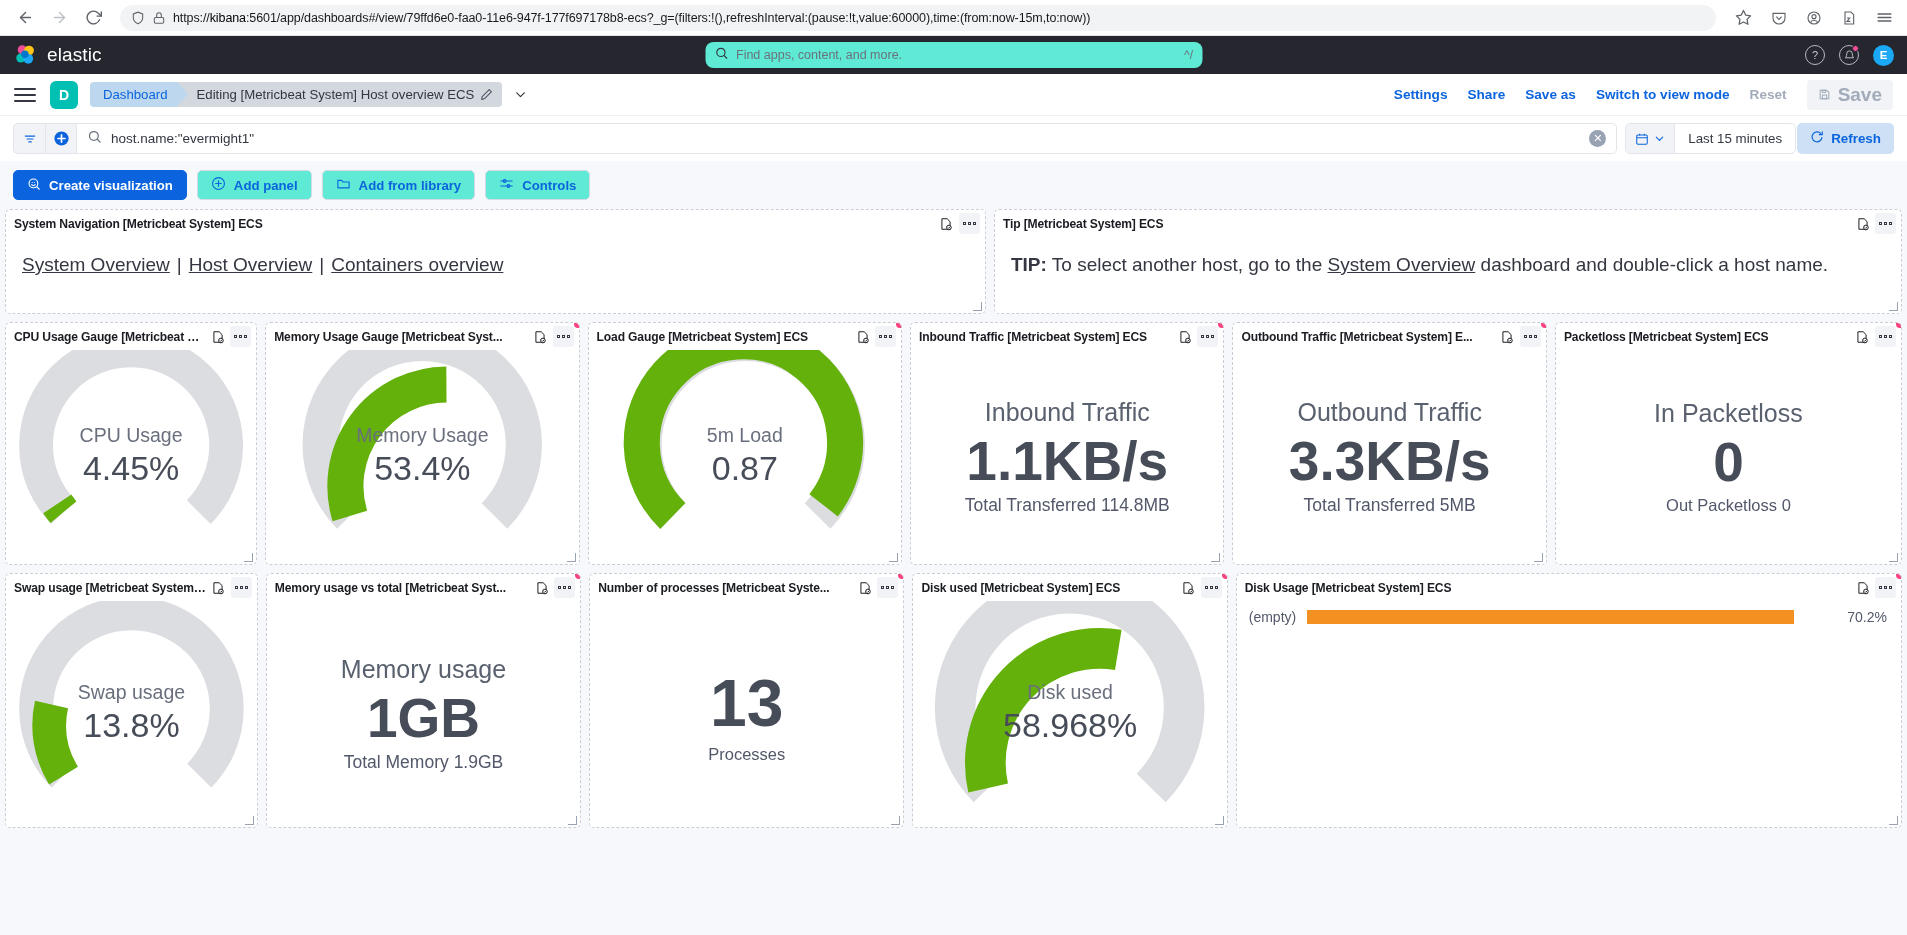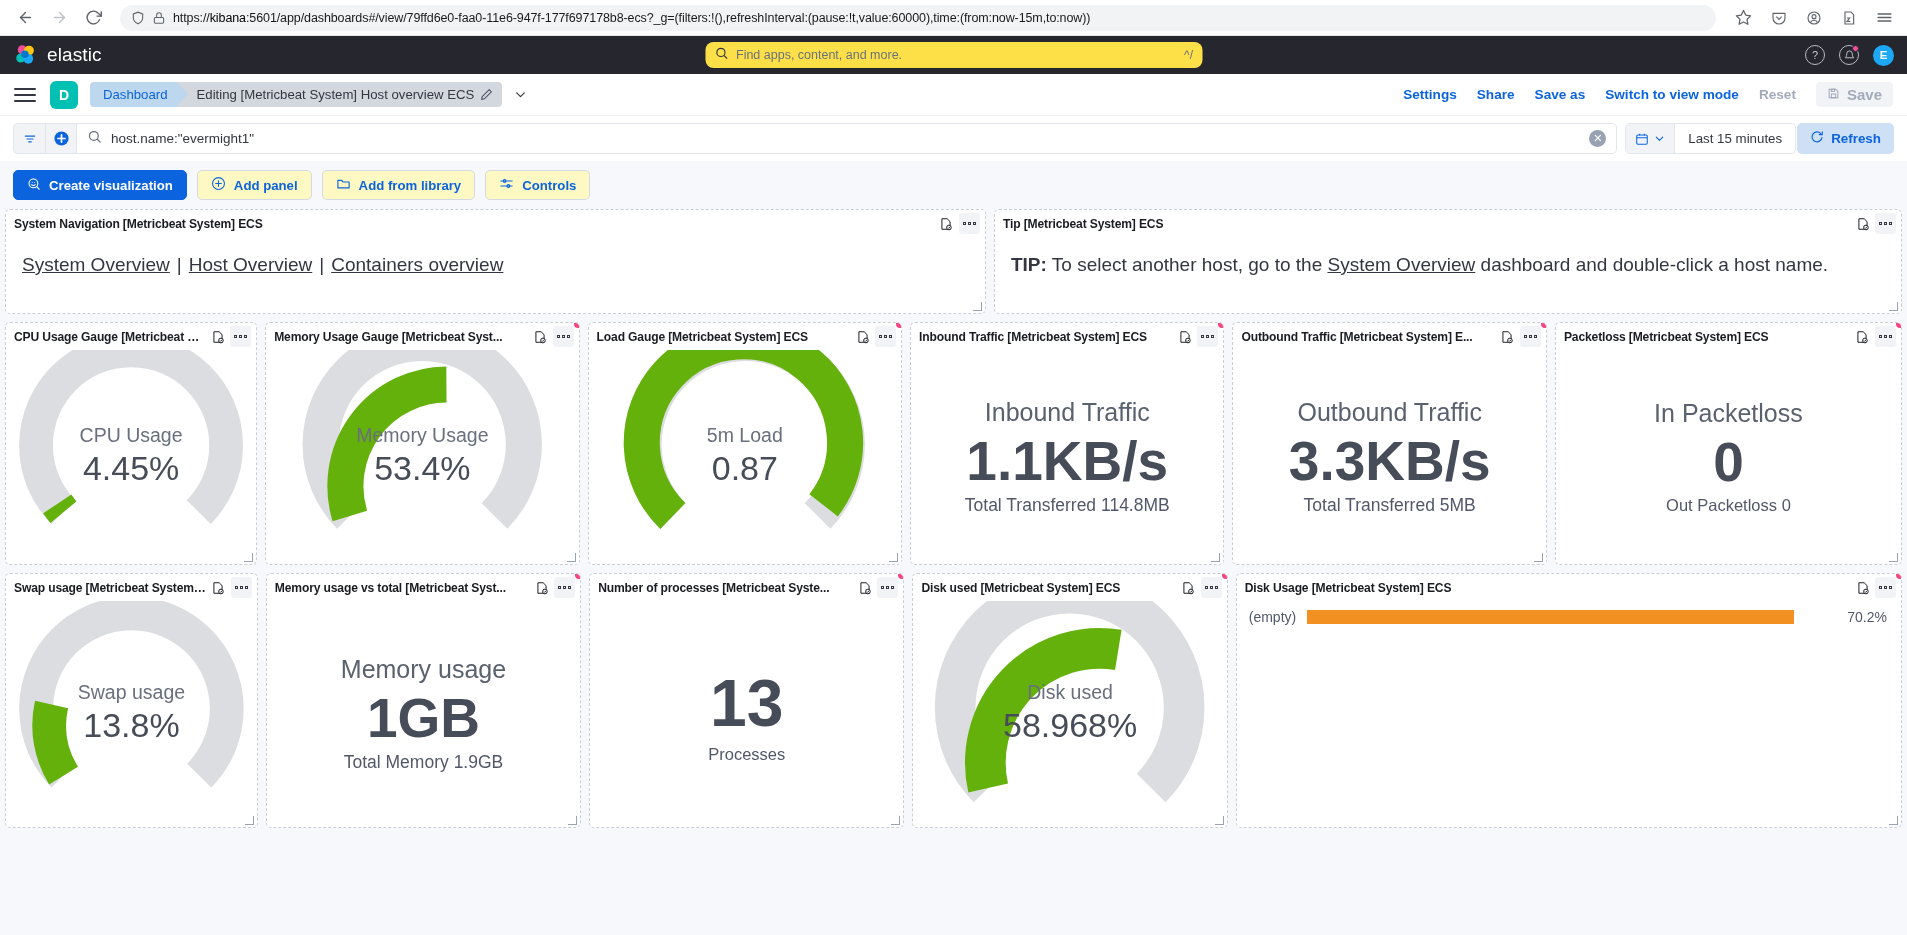--- a/index.html
+++ b/index.html
@@ -37,21 +37,21 @@
 
   
   .elastic-bar {
     height: 38px; background: #25262e; display: flex; align-items: center;
     padding: 0 14px; position: relative;
   }
   .brand { display: flex; align-items: center; gap: 9px; }
   .brand-name { color: #fff; font-size: 19px; letter-spacing: 0.1px; }
   .global-search {
     position: absolute; left: 50%; transform: translateX(-50%);
-    width: 497px; height: 26px; background: #fde047; border-radius: 8px;
+    width: 497px; height: 26px; background: #5eead4; border-radius: 8px;
     display: flex; align-items: center; gap: 8px; padding: 0 9px;
   }
   .global-search .gs-ph { font-size: 12.5px; color: #6a717d; flex: 1; }
   .global-search .gs-kbd { font-size: 12px; color: #69707d; }
   .elastic-right {
     position: absolute; right: 13px; display: flex; align-items: center; gap: 14px;
   }
   .circ-ico {
     width: 20px; height: 20px; border-radius: 50%; border: 1.6px solid #b6bbc4;
     display: flex; align-items: center; justify-content: center;
@@ -94,21 +94,21 @@
     background: #d3d7de; color: #343741; padding-left: 20px; padding-right: 9px;
     border-radius: 0 4px 4px 0; gap: 6px;
   }
   .crumb-pencil { color: #4b5262; display: flex; }
   .crumb-chevron { margin-left: 12px; color: #343741; display: flex; }
   .topnav { margin-left: auto; display: flex; align-items: center; gap: 20px; }
   .topnav a { font-size: 13.6px; color: #0b64dd; font-weight: 600; text-decoration: none; }
   .topnav a.dis { color: #a2abba; }
   .topnav .save-btn {
     display: flex; align-items: center; gap: 7px; background: #f1f3f6;
-    padding: 4px 11px; border-radius: 4px; color: #a2abba; font-size: 15px; font-weight: 600;
+    padding: 4px 11px; border-radius: 4px; color: #a2abba; font-size: 19px; font-weight: 600;
   }
 
   
   .query-row {
     height: 45px; background: #fff; display: flex; align-items: center;
     padding: 0 13px; gap: 0;
   }
   .filter-btn, .plus-btn {
     width: 32px; height: 31px; background: #f1f3f6; border: 1px solid #e2e5ea;
     display: flex; align-items: center; justify-content: center; color: #0b64dd;
@@ -142,21 +142,21 @@
   }
 
   
   .edit-toolbar {
     height: 48px; background: #f7f8fc; display: flex; align-items: center;
     gap: 10px; padding: 0 13px;
   }
   .tb-btn {
     height: 30px; display: flex; align-items: center; gap: 8px;
     padding: 0 13px; border-radius: 5px; font-size: 13.2px; font-weight: 600;
-    border: 1px solid #d3dae6; background: #fef9c3; color: #0b64dd;
+    border: 1px solid #d3dae6; background: #5eead4; color: #0b64dd;
   }
   .tb-btn.primary { background: #0b64dd; color: #fff; border-color: #0b64dd; }
 
   
   .dash { padding: 0 5px; }
   .row { display: flex; gap: 8px; margin-bottom: 8px; }
   .panel {
     background: #fff; border: 1px dashed #c9ced6; border-radius: 5px;
     position: relative; display: flex; flex-direction: column; overflow: hidden;
   }

